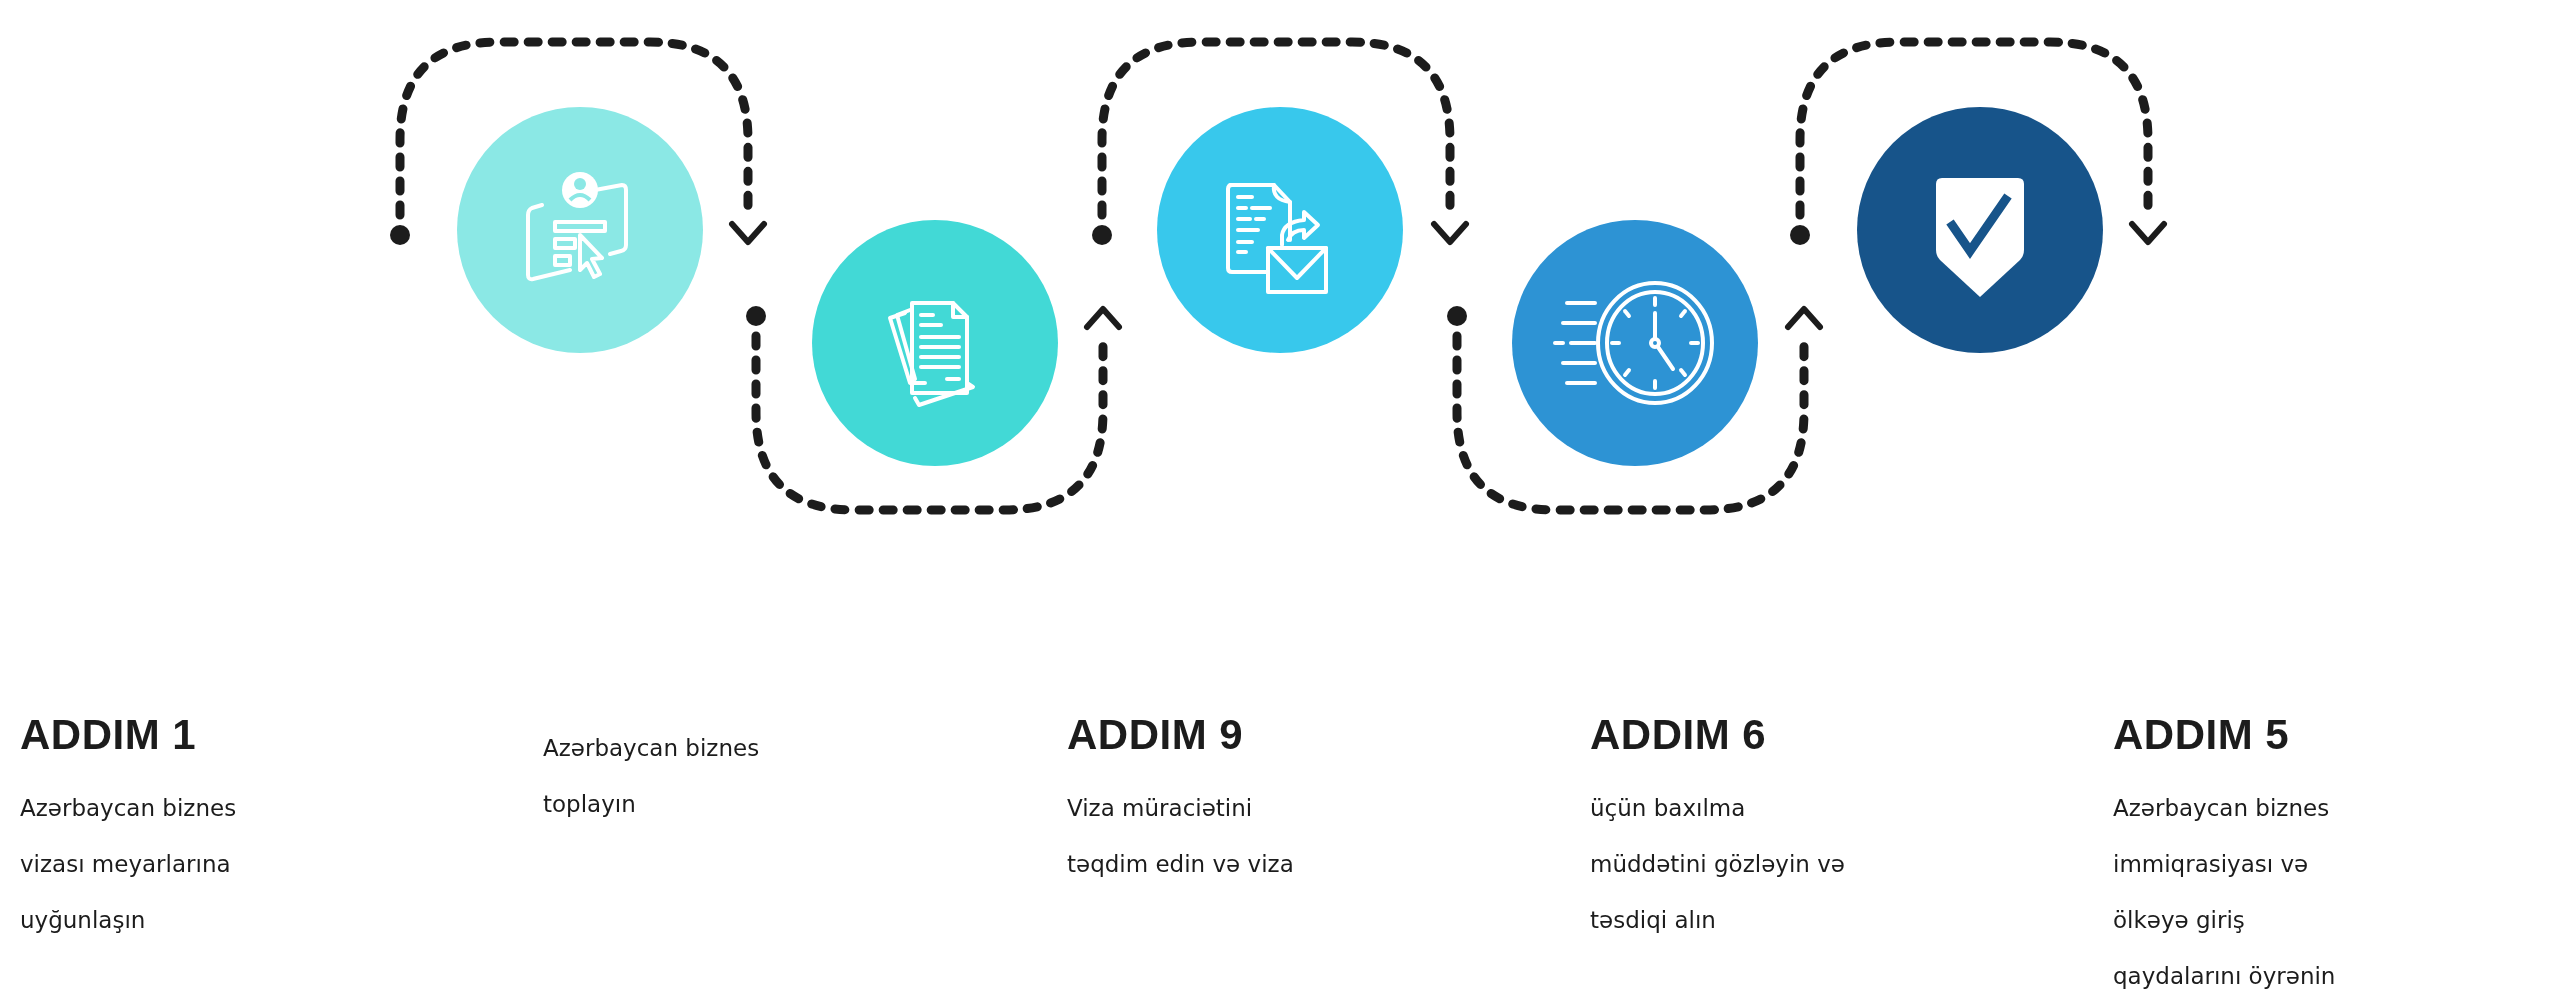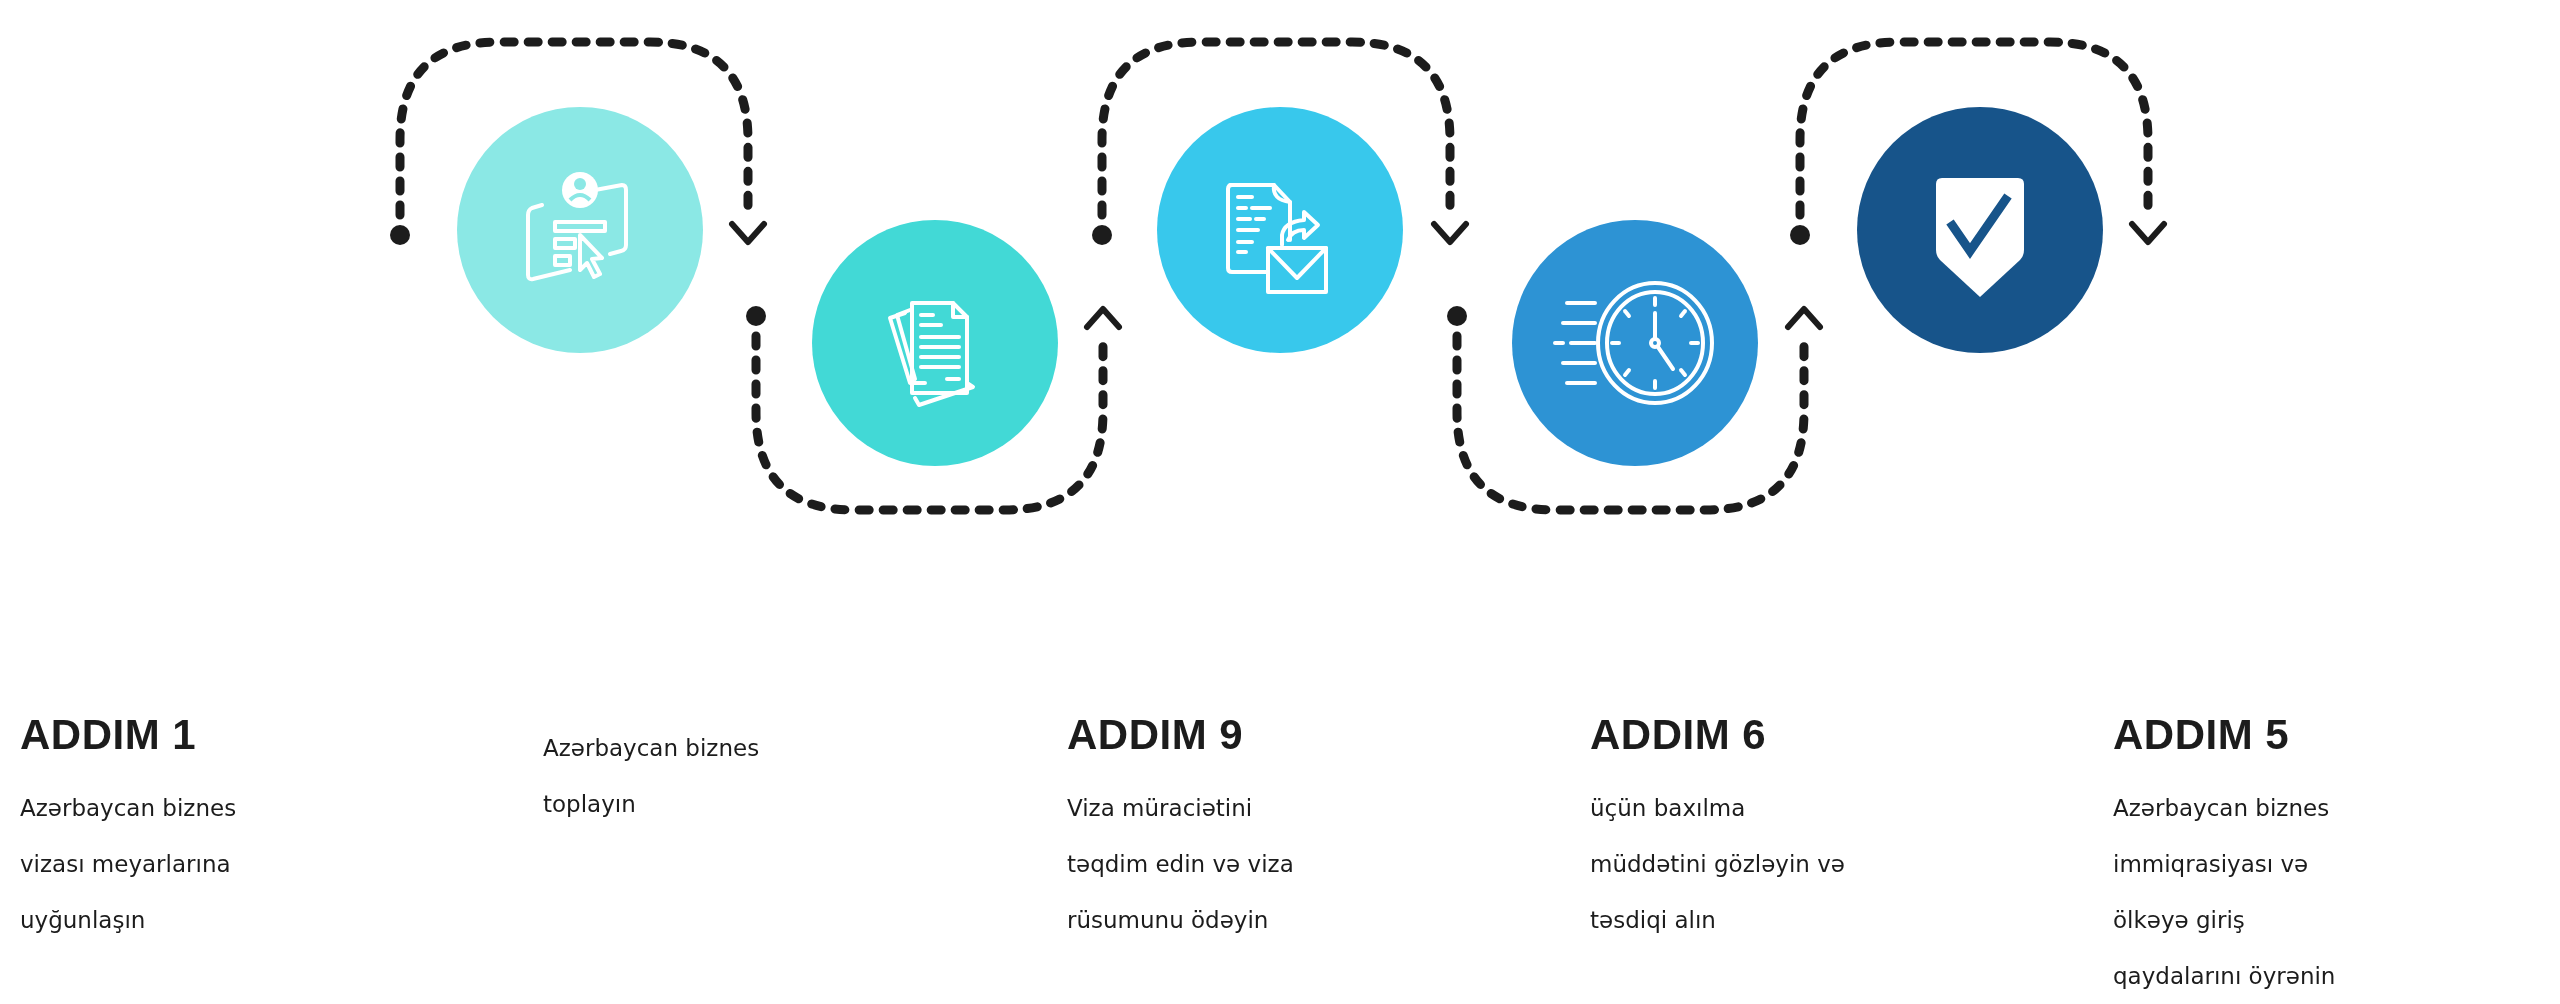--- a/index.html
+++ b/index.html
@@ -153,21 +153,20 @@
     <div class="step-desc">
       <span>Azərbaycan biznes</span>
       <span>toplayın</span>
     </div>
   </div>
   <div class="step" style="left:1067px">
     <div class="step-title">ADDIM 9</div>
     <div class="step-desc">
       <span>Viza müraciətini</span>
       <span>təqdim edin və viza</span>
-      <span>rüsumunu ödəyin</span>
     </div>
   </div>
   <div class="step" style="left:1590px">
     <div class="step-title">ADDIM 6</div>
     <div class="step-desc">
       <span>üçün baxılma</span>
       <span>müddətini gözləyin və</span>
       <span>təsdiqi alın</span>
     </div>
   </div>

